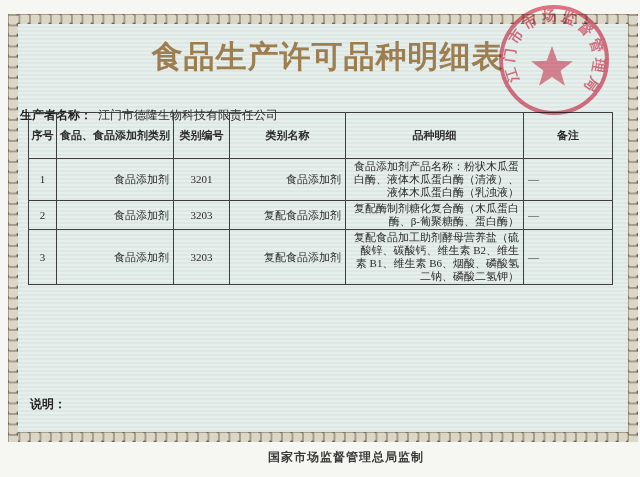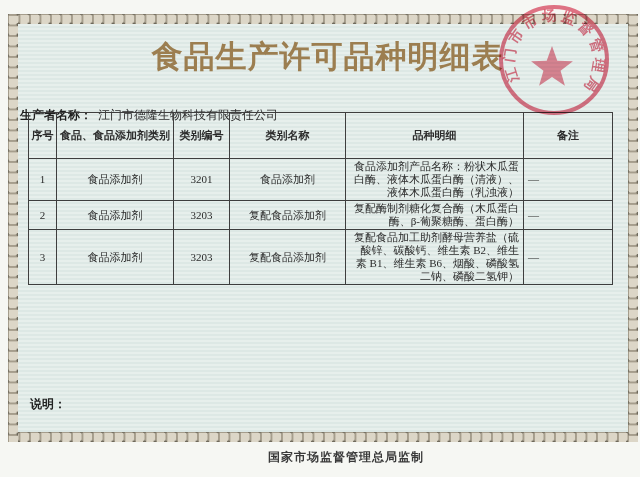--- a/index.html
+++ b/index.html
@@ -51,21 +51,21 @@
     padding:1px 4px;
     vertical-align:middle;
     overflow:hidden;
   }
   table.lic th{font-weight:700;text-align:center;padding:16px 2px;}
   tr.hdr{height:17px;}
   tr.r1{height:39px;}
   tr.r2{height:29px;}
   tr.r3{height:54px;}
   td.c-seq,td.c-code{text-align:center;}
-  td.c-cat,td.c-name{text-align:center;padding-left:8px;}
+  td.c-cat,td.c-name{text-align:right;padding-left:8px;}
   td.c-detail{text-align:right;padding:2px 6px;}
   td.c-remark{text-align:left;padding-left:6px;letter-spacing:-1px;}
 
   .notes{
     position:absolute;left:30px;top:397px;width:560px;
     display:flex;font-size:12px;font-weight:700;line-height:15px;color:#222;
   }
   .notes .notes-label{white-space:nowrap;}
   .footer{
     position:absolute;left:0;top:449px;width:640px;

